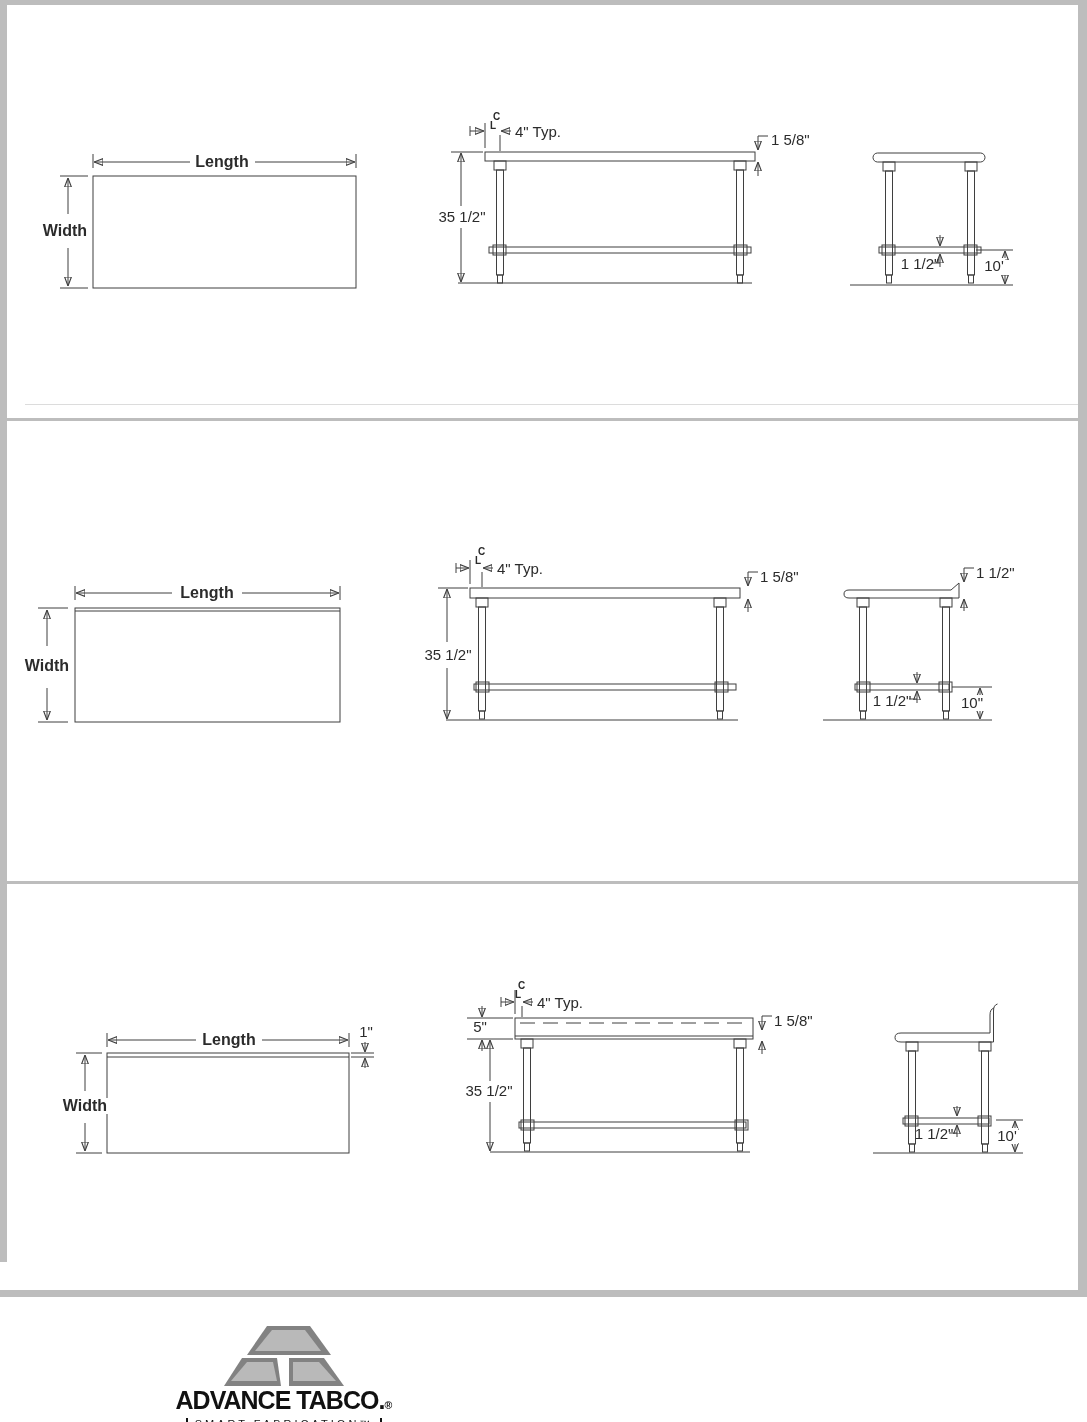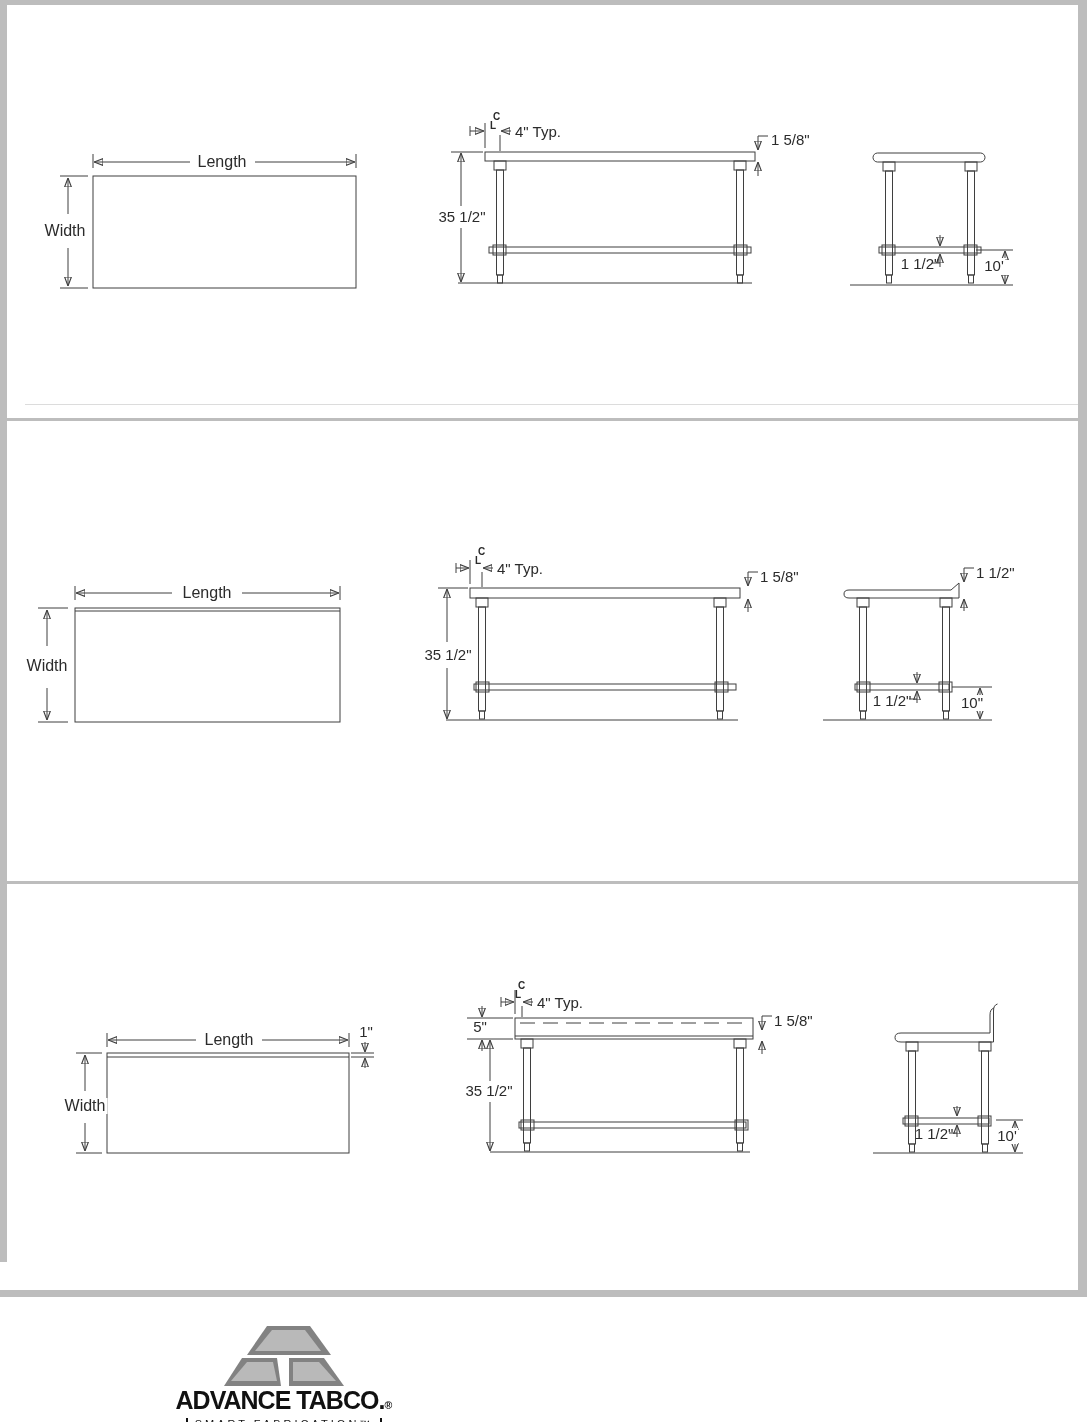--- a/index.html
+++ b/index.html
@@ -6,21 +6,21 @@
   #page{position:relative;width:1087px;height:1422px;background:#fff;overflow:hidden;
         font-family:"Liberation Sans", sans-serif;color:#2b2b2b;}
   .gray{position:absolute;background:#bdbdbd;}
   .hr-light{position:absolute;background:#dcdcdc;}
   svg.draw{position:absolute;left:0;top:0;}
   svg.draw line, svg.draw rect, svg.draw path{stroke:#3f3f3f;stroke-width:1;fill:none;}
   svg.draw .dash{stroke-dasharray:15 8;}
   .lbl{position:absolute;font-size:15px;line-height:16px;white-space:nowrap;color:#2b2b2b;}
   .c{transform:translate(-50%,-50%);} 
   .la{transform:translateY(-50%);}    
-  .big{font-size:16px;}
+  .big{font-size:16px;font-weight:bold;}
   .cl{position:absolute;font-size:10px;line-height:9px;font-weight:bold;color:#2b2b2b;}
   .cl i{font-style:normal;display:block;}
   .cl .l2{margin-left:-3px;}
   
   .logo{position:absolute;left:168px;top:1326px;width:232px;display:flex;
         flex-direction:column;align-items:center;}
   .logo-brand{font-weight:bold;font-size:26px;letter-spacing:-1px;color:#111;
               line-height:24px;margin-top:2px;transform:scaleX(0.96);}
   .logo-reg{font-size:11px;letter-spacing:0;}
   .logo-tag{font-size:11px;letter-spacing:3px;color:#111;border-left:2px solid #111;

